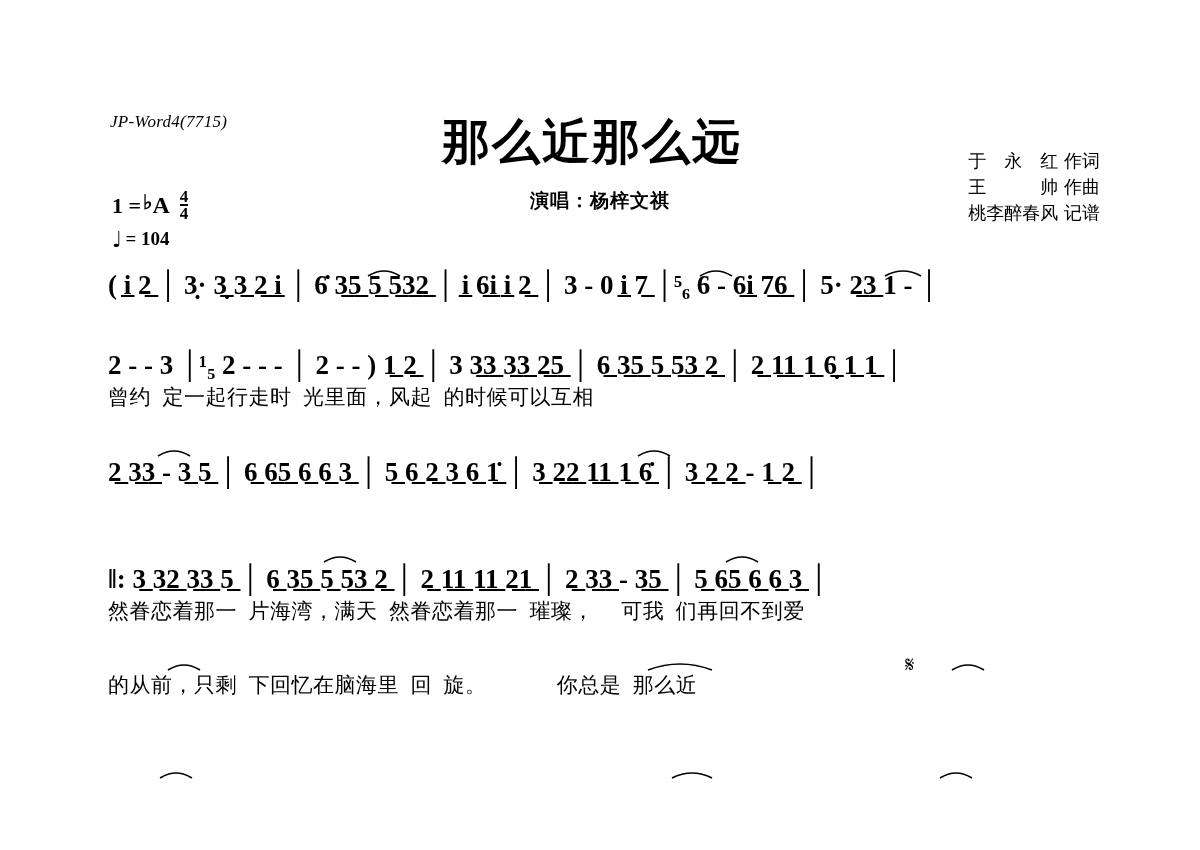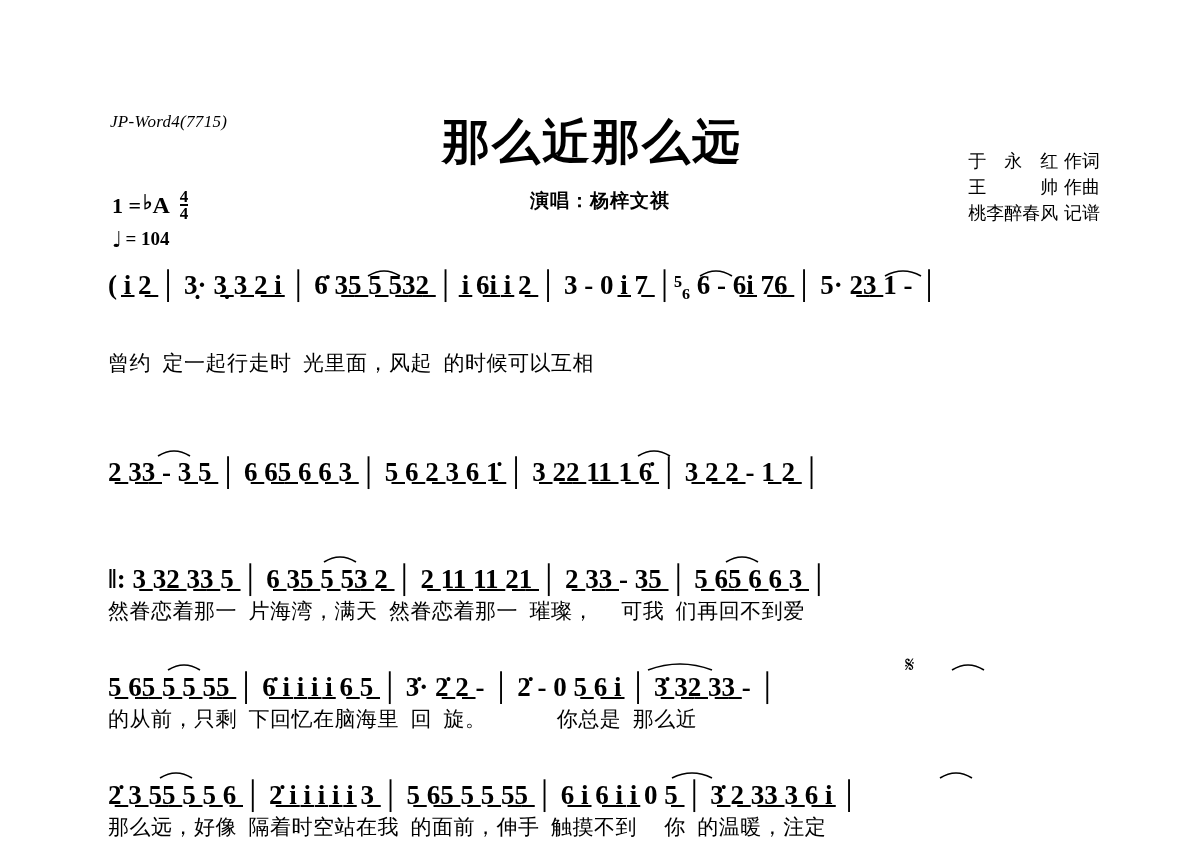--- a/index.html
+++ b/index.html
@@ -174,41 +174,37 @@
     <span class="qn">♩</span>
     <span>= 104</span>
   </div>
 
   <div class="system" style="top: 268px;">
     <div class="notes">( i̲ 2̲ │ 3̣· 3̲̣ 3̲ 2̲ i̲ │ 6̇ 3̲5̲ 5̲ 5̲3̲2̲ │ i̲ 6̲i̲ i̲ 2̲ │ 3 - 0 i̲ 7̲ │⁵₆ 6 - 6̲i̲ 7̲6̲ │ 5· 2̲3̲ 1 - │</div>
     <div class="lyrics"></div>
   </div>
 
   <div class="system" style="top: 348px;">
+    <div class="notes">2 - - 3 │¹₅ 2 - - - │ 2 - - ) 1̲ 2̲ │ 3 3̲3̲ 3̲3̲ 2̲5̲ │ 6̲ 3̲5̲ 5̲ 5̲3̲ 2̲ │ 2̲ 1̲1̲ 1̲ 6̲̣ 1̲ 1̲ │</div>
     <div class="lyrics">曾约  定一起行走时  光里面，风起  的时候可以互相</div>
   </div>
 
   <div class="system" style="top: 455px;">
     <div class="notes">2̲ 3̲3̲ - 3̲ 5̲ │ 6̲ 6̲5̲ 6̲ 6̲ 3̲ │ 5̲ 6̲ 2̲ 3̲ 6̲ 1̲̇ │ 3̲ 2̲2̲ 1̲1̲ 1̲ 6̲̇ │ 3̲ 2̲ 2̲ - 1̲ 2̲ │</div>
   </div>
 
   <div class="system" style="top: 562px;">
     <div class="notes">‖: 3̲ 3̲2̲ 3̲3̲ 5̲ │ 6̲ 3̲5̲ 5̲ 5̲3̲ 2̲ │ 2̲ 1̲1̲ 1̲1̲ 2̲1̲ │ 2̲ 3̲3̲ - 3̲5̲ │ 5̲ 6̲5̲ 6̲ 6̲ 3̲ │</div>
     <div class="lyrics">然眷恋着那一  片海湾，满天  然眷恋着那一  璀璨，　 可我  们再回不到爱</div>
   </div>
 
   <div class="system" style="top: 670px;">
-    <div class="notes">5̲ 6̲5̲ 5̲ 5̲ 5̲5̲ │ 6̲̇ i̲ i̲ i̲ i̲ 6̲ 5̲ │ 3̇· 2̲̇ 2̲ - │ 2̇ - 0 5̲ 6̲ i̲ │ 3̲̇ 3̲2̲ 3̲3̲ - │</div>
     <div class="lyrics">的从前，只剩  下回忆在脑海里  回  旋。　　　 你总是  那么近</div>
   </div>
 
-  <div class="system" style="top: 778px;">
-    <div class="notes">2̲̇ 3̲ 5̲5̲ 5̲ 5̲ 6̲ │ 2̲̇ i̲ i̲ i̲ i̲ i̲ 3̲ │ 5̲ 6̲5̲ 5̲ 5̲ 5̲5̲ │ 6̲ i̲ 6̲ i̲ i̲ 0 5̲ │ 3̲̇ 2̲ 3̲3̲ 3̲ 6̲ i̲ │</div>
-    <div class="lyrics">那么远，好像  隔着时空站在我  的面前，伸手  触摸不到　 你  的温暖，注定</div>
-  </div>
 
   <svg class="overlay" width="1200" height="850" style="position:absolute;left:0;top:0;pointer-events:none;">
 
     <path d="M368 276 q16 -10 32 0" fill="none" stroke="#000" stroke-width="1.6"></path>
     <path d="M700 276 q16 -10 32 0" fill="none" stroke="#000" stroke-width="1.6"></path>
     <path d="M885 276 q18 -10 36 0" fill="none" stroke="#000" stroke-width="1.6"></path>
 
     <path d="M158 456 q16 -10 32 0" fill="none" stroke="#000" stroke-width="1.6"></path>
     <path d="M638 456 q16 -10 32 0" fill="none" stroke="#000" stroke-width="1.6"></path>
 

